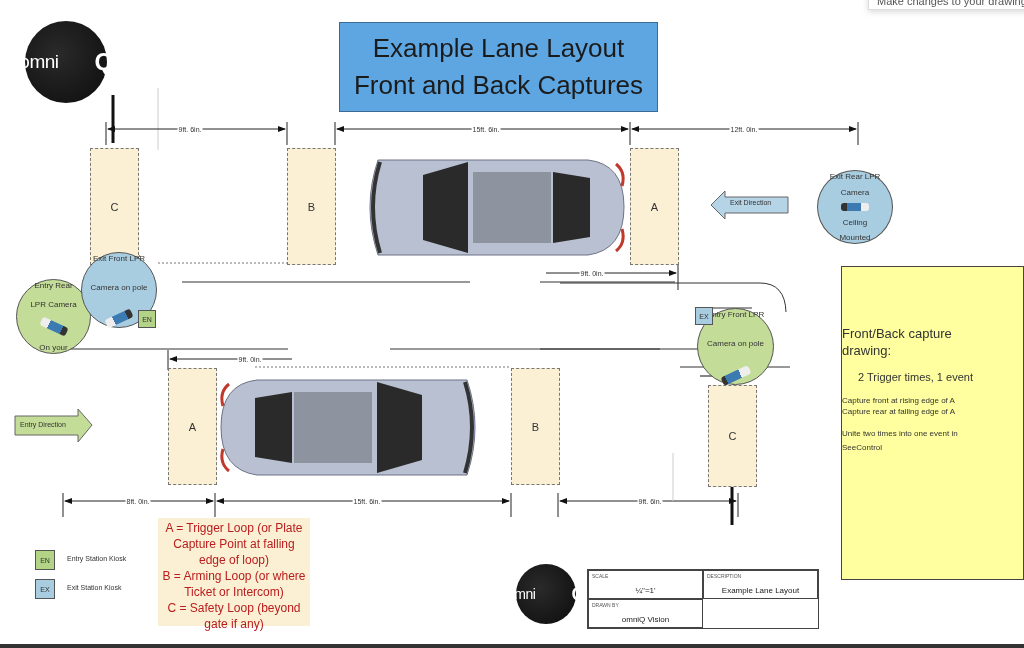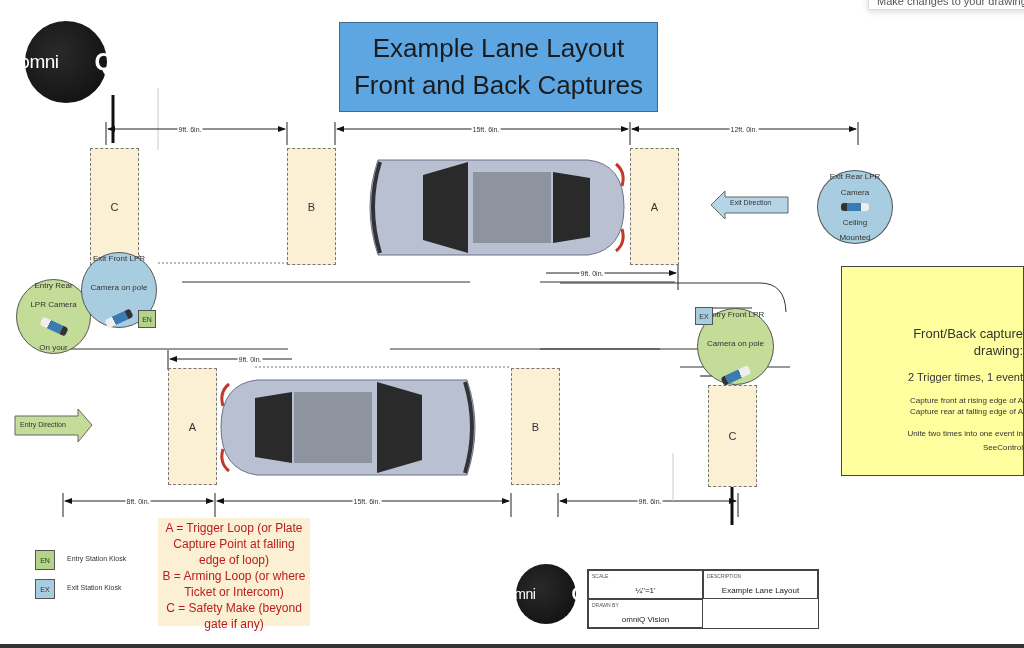--- a/index.html
+++ b/index.html
@@ -10,21 +10,21 @@
   .logo b{font-weight:700;}
   .title{left:339px;top:22px;width:317px;height:88px;background:#5ea6e2;border:1px solid #3b6b95;display:flex;flex-direction:column;align-items:center;justify-content:center;font-size:26px;line-height:37px;color:#1b1b1b;}
   .loop{background:#fbf0d4;border:1.5px dashed #777;display:flex;align-items:center;justify-content:center;font-size:11px;color:#333;}
   .dimlbl{font-size:7px;color:#333;background:#fff;padding:0 1px;position:absolute;transform:translate(-50%,-50%);white-space:nowrap;}
   .cam{border-radius:50%;border:1.5px solid #555;display:flex;flex-direction:column;align-items:center;justify-content:space-between;text-align:center;font-size:8px;color:#333;line-height:11px;}
   .cam-blue{background:#a9cde0;}
   .cam-green{background:#c3dc97;}
   .kiosk{width:16px;height:16px;border:1px solid #555;font-size:7px;display:flex;align-items:center;justify-content:center;color:#333;}
   .kiosk-en{background:#b3d486;}
   .kiosk-ex{background:#a9cde0;}
-  .notes{left:841px;top:266px;width:183px;height:210px;background:#ffff9f;border:1.5px solid #444;box-sizing:border-box;text-align:right;color:#333;}
+  .notes{left:841px;top:266px;width:183px;height:314px;background:#ffff9f;border:1.5px solid #444;box-sizing:border-box;text-align:left;color:#333;}
   .legend-box{left:158px;top:518px;width:152px;height:108px;background:#fbf0d4;font-size:12px;line-height:16px;text-align:center;color:#b91c1c;}
   .tb{left:587px;top:569px;width:230px;height:58px;border:1px solid #444;display:grid;grid-template-columns:1fr 1fr;grid-template-rows:1fr 1fr;}
   .tb div{border:0.5px solid #444;position:relative;font-size:8px;}
   .tb .cap{position:absolute;left:3px;top:2px;font-size:5px;color:#555;}
   .tb .val{position:absolute;left:0;right:0;bottom:3px;text-align:center;}
   .bottombar{left:0;top:644px;width:1024px;height:4px;background:#333;}
 </style>
 </head>
 <body>
 
@@ -182,39 +182,39 @@
 <div class="abs cam cam-green" style="left:697px;top:308px;width:75px;height:75px;">
   <span>Entry Front LPR</span>
   <span>Camera on pole</span>
   <span style="display:inline-block;width:30px;height:9px;background:linear-gradient(90deg,#333 0 15%,#3b7bb1 15% 65%,#eee 65%);border-radius:3px;margin:4px 0;transform:rotate(-25deg);"></span>
 </div>
 <div class="abs kiosk kiosk-ex" style="left:695px;top:307px;">EX</div>
 
 <div class="abs notes">
   <div style="margin-top:58px;font-size:13px;line-height:17px;">Front/Back capture</div>
   <div style="font-size:13px;line-height:17px;">drawing:</div>
-  <div style="margin-top:12px;font-size:11px;">2 Trigger times, 1 event</div>
+  <div style="margin-top:12px;font-size:11px;padding-left:16px;">2 Trigger times, 1 event</div>
   <div style="margin-top:12px;font-size:8px;line-height:11px;">Capture front at rising edge of A</div>
   <div style="font-size:8px;line-height:11px;">Capture rear at falling edge of A</div>
   <div style="margin-top:10px;font-size:8px;line-height:14px;">Unite two times into one event in</div>
   <div style="font-size:8px;line-height:14px;">SeeControl</div>
 </div>
 
 <div class="abs kiosk kiosk-en" style="left:35px;top:550px;width:18px;height:18px;">EN</div>
 <span class="abs" style="left:67px;top:555px;font-size:7px;color:#333;">Entry Station Kiosk</span>
 <div class="abs kiosk kiosk-ex" style="left:35px;top:579px;width:18px;height:18px;">EX</div>
 <span class="abs" style="left:67px;top:584px;font-size:7px;color:#333;">Exit Station Kiosk</span>
 
 <div class="abs legend-box">
   <div style="margin-top:2px;">A = Trigger Loop (or Plate</div>
   <div>Capture Point at falling</div>
   <div>edge of loop)</div>
   <div>B = Arming Loop (or where</div>
   <div>Ticket or Intercom)</div>
-  <div>C = Safety Make (beyond</div>
+  <div>C = Safety Loop (beyond</div>
   <div>gate if any)</div>
 </div>
 
 <div class="abs logo" style="left:516px;top:564px;width:60px;height:60px;font-size:14px;">
   <span>omni</span>
     <b style="font-size:18px;">Q</b>
 </div>
 
 <div class="abs tb">
   <div>

